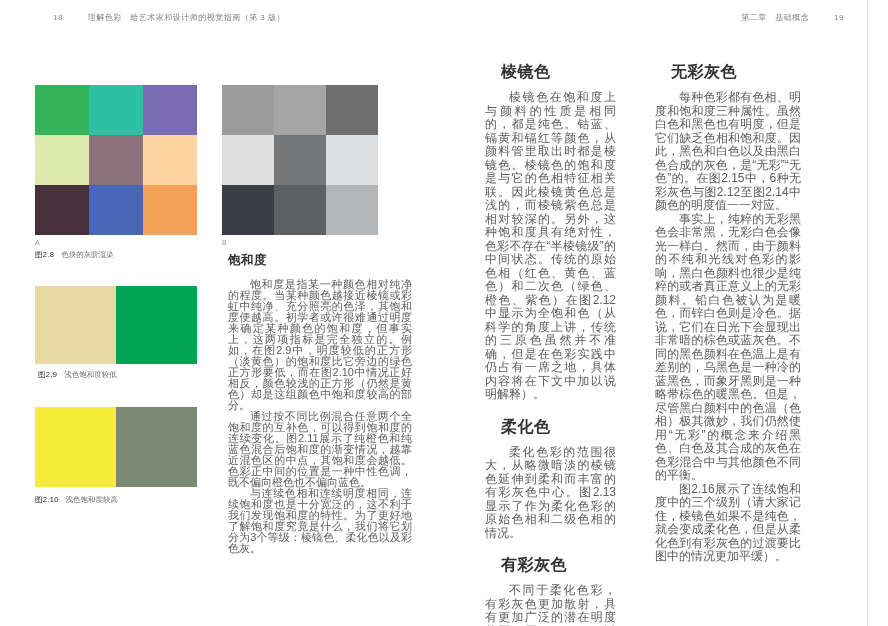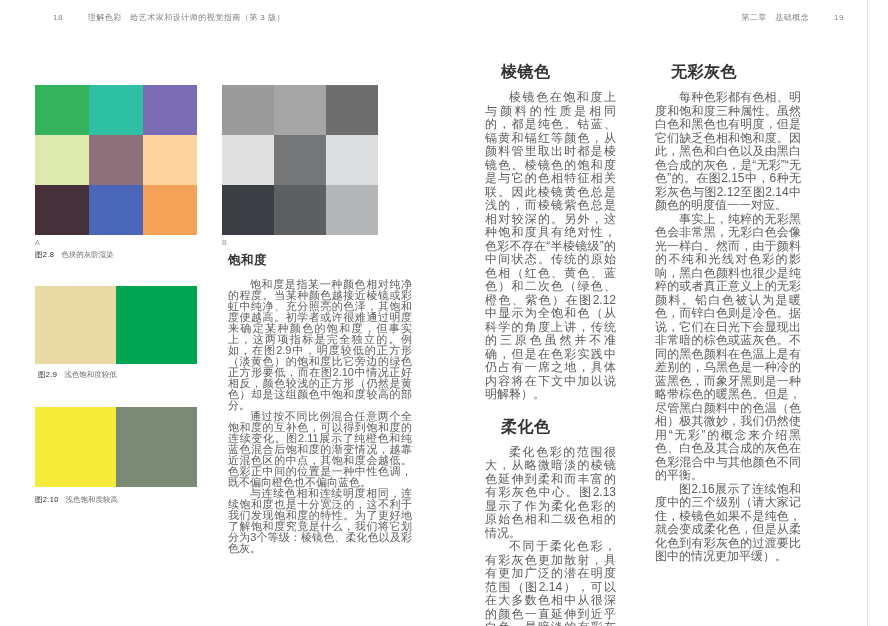--- a/index.html
+++ b/index.html
@@ -144,20 +144,21 @@
     <div class="textcol" id="col-r1">
       <div class="section">
         <h3>棱镜色</h3>
         <p>棱镜色在饱和度上与颜料的性质是相同的，都是纯色。钴蓝、镉黄和镉红等颜色，从颜料管里取出时都是棱镜色。棱镜色的饱和度是与它的色相特征相关联。因此棱镜黄色总是浅的，而棱镜紫色总是相对较深的。另外，这种饱和度具有绝对性，色彩不存在“半棱镜级”的中间状态。传统的原始色相（红色、黄色、蓝色）和二次色（绿色、橙色、紫色）在图2.12中显示为全饱和色（从科学的角度上讲，传统的三原色虽然并不准确，但是在色彩实践中仍占有一席之地，具体内容将在下文中加以说明解释）。</p>
       </div>
       <div class="section">
         <h3>柔化色</h3>
         <p>柔化色彩的范围很大，从略微暗淡的棱镜色延伸到柔和而丰富的有彩灰色中心。图2.13显示了作为柔化色彩的原始色相和二级色相的情况。</p>
       </div>
       <div class="section">
+        <h3>有彩灰色</h3>
         <p>不同于柔化色彩，有彩灰色更加散射，具有更加广泛的潜在明度范围（图2.14），可以在大多数色相中从很深的颜色一直延伸到近乎白色。最暗淡的有彩灰色也叫作“中性色”，即隐约可见的色相颜色。术语“有彩”的意思是“包含色彩”，所以有彩灰色是具有可感知色相特征的灰色和棕色。通常被称为“灰色”的有彩灰色，微妙地暗示了光谱中的冷色：蓝色、绿色和紫色；带有红色、橙色或黄色的暖灰色，通常被称为“棕色”。</p>
       </div>
     </div>
 
     <div class="textcol" id="col-r2">
       <div class="section">
         <h3>无彩灰色</h3>
         <p>每种色彩都有色相、明度和饱和度三种属性。虽然白色和黑色也有明度，但是它们缺乏色相和饱和度。因此，黑色和白色以及由黑白色合成的灰色，是“无彩”“无色”的。在图2.15中，6种无彩灰色与图2.12至图2.14中颜色的明度值一一对应。</p>
         <p>事实上，纯粹的无彩黑色会非常黑，无彩白色会像光一样白。然而，由于颜料的不纯和光线对色彩的影响，黑白色颜料也很少是纯粹的或者真正意义上的无彩颜料。铅白色被认为是暖色，而锌白色则是冷色。据说，它们在日光下会显现出非常暗的棕色或蓝灰色。不同的黑色颜料在色温上是有差别的，乌黑色是一种冷的蓝黑色，而象牙黑则是一种略带棕色的暖黑色。但是，尽管黑白颜料中的色温（色相）极其微妙，我们仍然使用“无彩”的概念来介绍黑色、白色及其合成的灰色在色彩混合中与其他颜色不同的平衡。</p>
         <p>图2.16展示了连续饱和度中的三个级别（请大家记住，棱镜色如果不是纯色，就会变成柔化色，但是从柔化色到有彩灰色的过渡要比图中的情况更加平缓）。</p>

